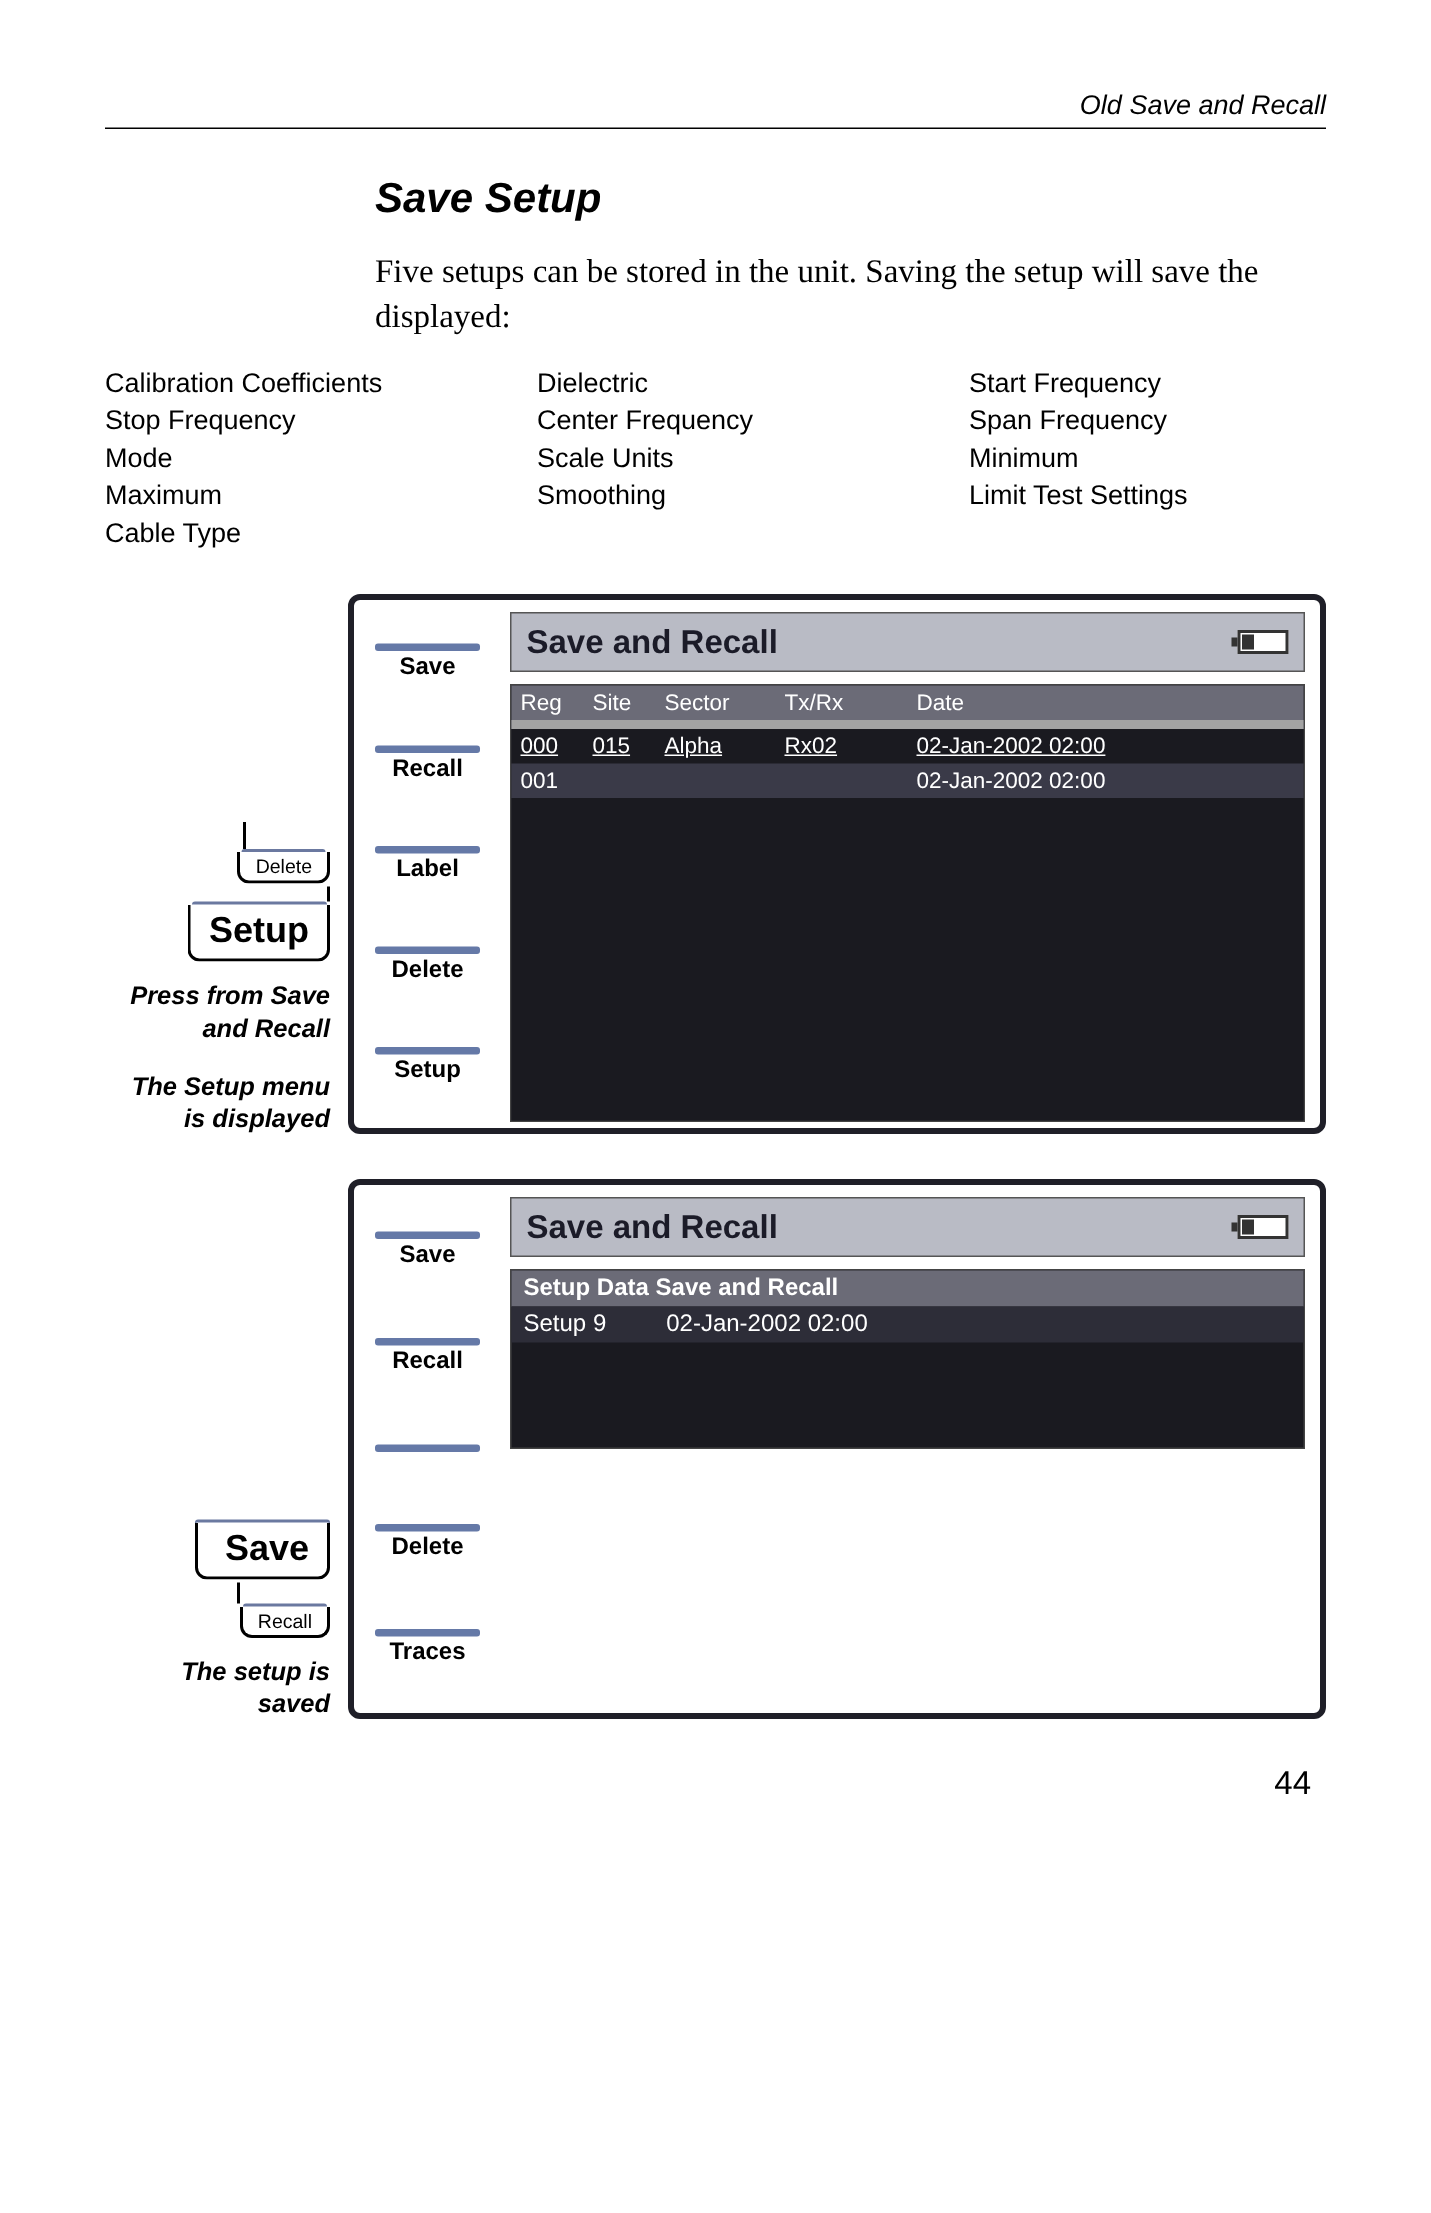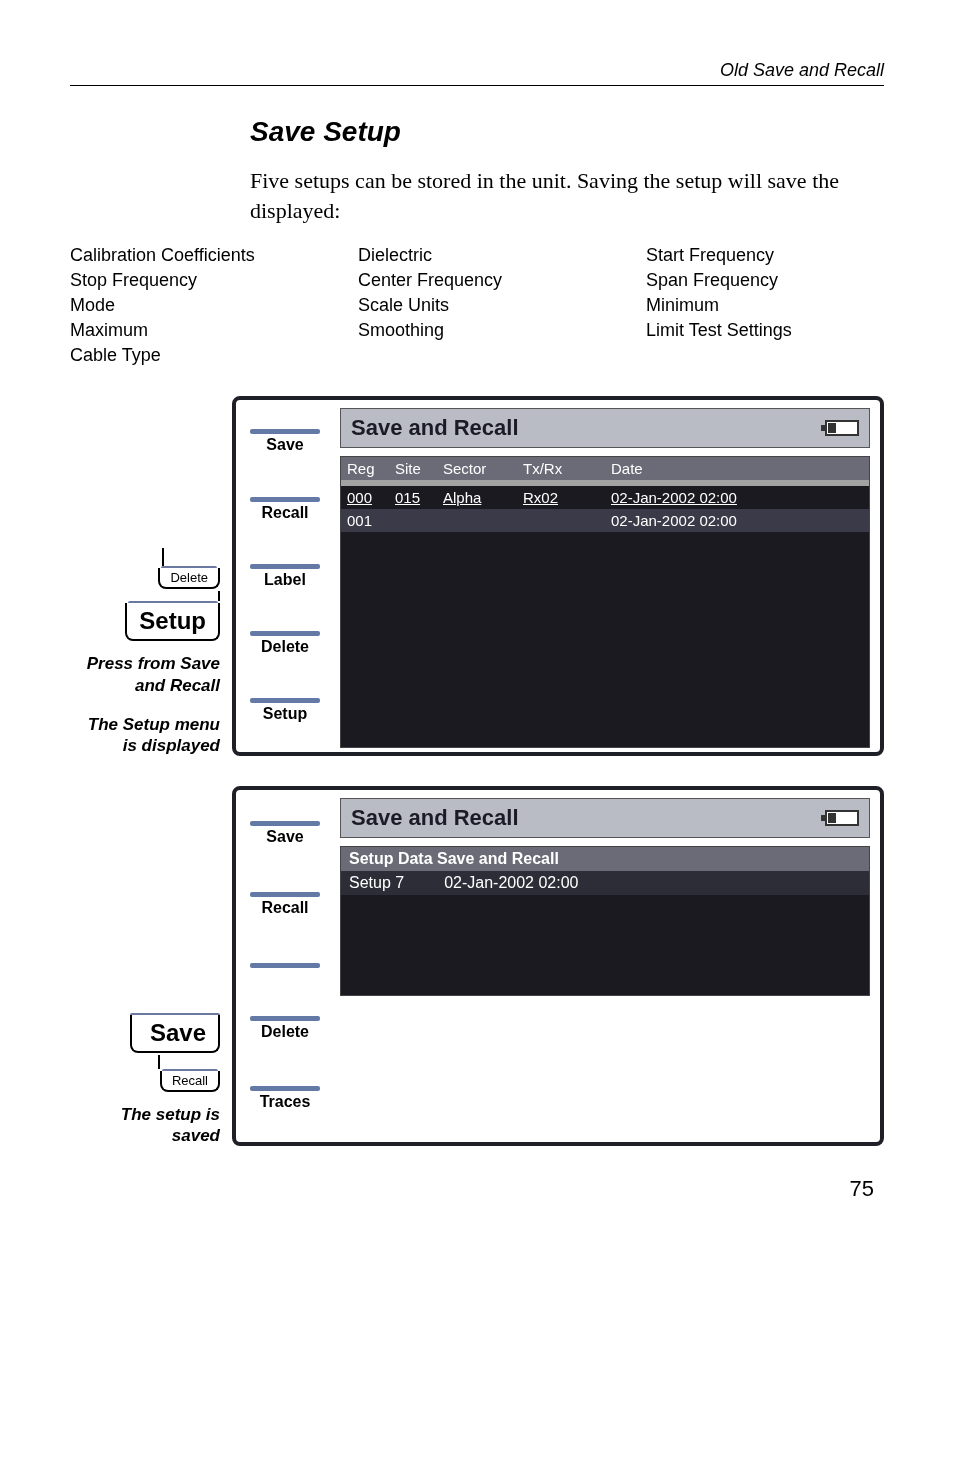--- a/index.html
+++ b/index.html
@@ -190,21 +190,21 @@
     font-size: 14px;
     color: #222;
     padding: 10px 0 0 30px;
   }
 
   .setup-panel {
     border: 1px solid #444;
     background: #1a1a20;
     color: #fff;
     font-size: 16px;
-    height: 150px;
+    height: 120px;
     margin-bottom: 28px;
   }
   .setup-panel .sp-hdr {
     background: #6b6b77;
     padding: 3px 8px;
     font-weight: bold;
   }
   .setup-panel .sp-row {
     display: flex;
     padding: 3px 8px;
@@ -365,22 +365,22 @@
           </div>
       </div>
       <div class="main-pane">
         <div class="title-bar">
           <span class="t">Save and Recall</span>
           <span class="batt"></span>
         </div>
         <div class="setup-panel">
           <div class="sp-hdr">Setup Data Save and Recall</div>
           <div class="sp-row">
-            <span>Setup 7</span>
+            <span>Setup 9</span>
             <span>02-Jan-2002 02:00</span>
           </div>
         </div>
       </div>
     </div>
   </div>
 
-  <div class="page-no">75</div>
+  <div class="page-no">44</div>
 </div>
 
 </body></html>

